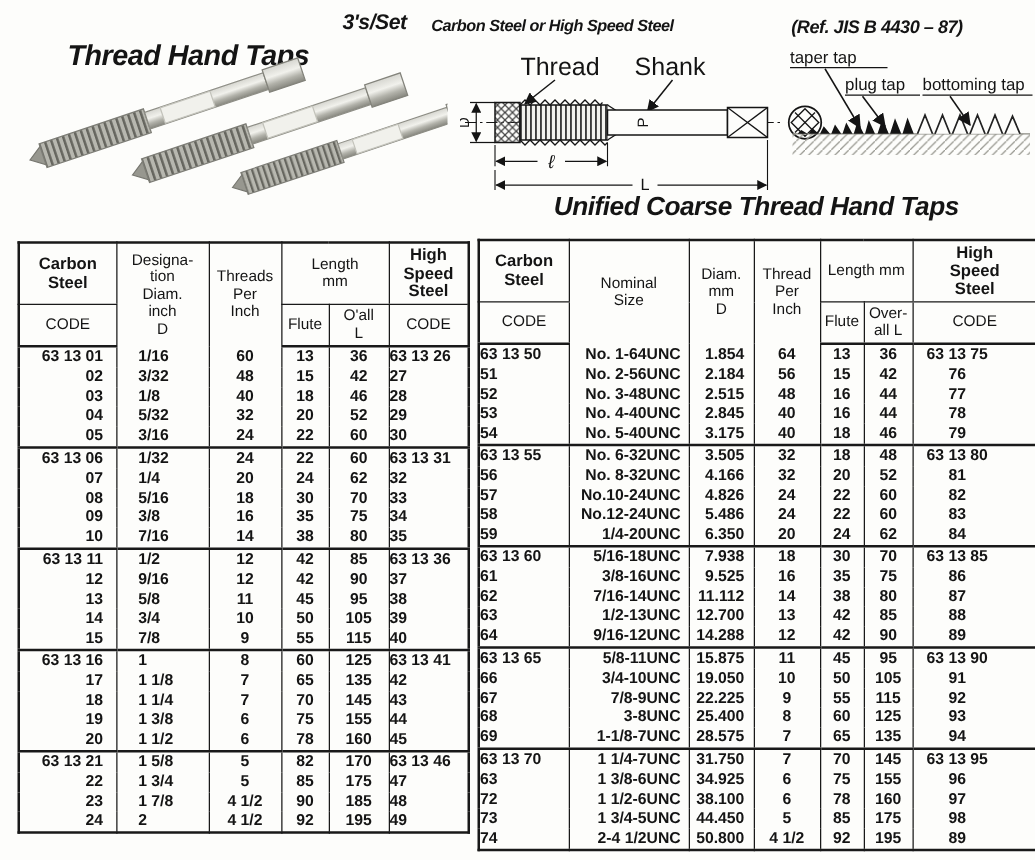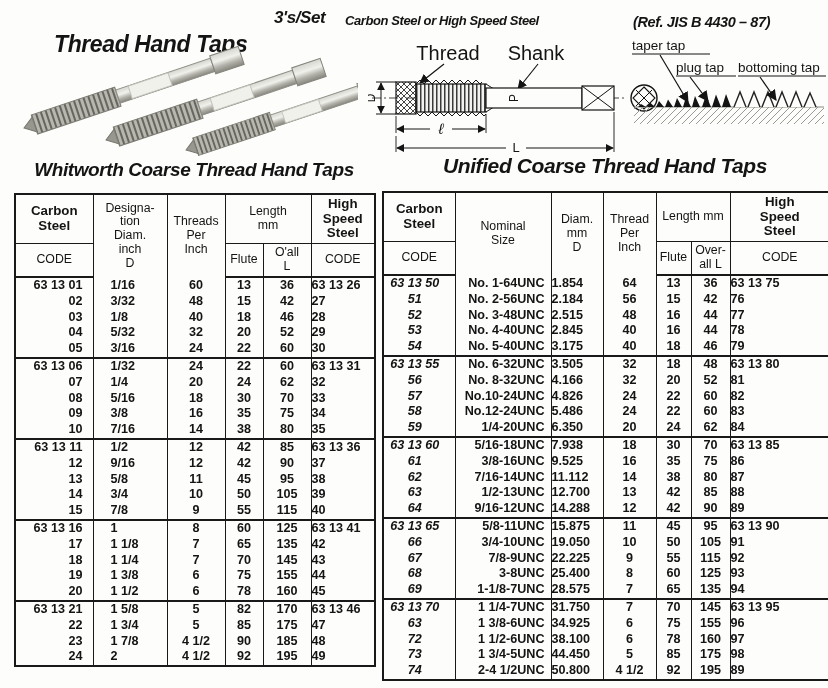--- a/index.html
+++ b/index.html
@@ -28,25 +28,25 @@
   td{font-size:12.6px;font-weight:bold;height:15.8px;line-height:15.8px;white-space:nowrap;}
   tr.gs td{border-top:2px solid #191919;}
 
   .wt{left:14px;top:193px;width:360px;}
   .wt td:nth-child(1){text-align:right;padding-right:10px;}
   .wt td:nth-child(2){text-align:left;padding-left:17px;font-weight:bold;}
   .wt td:nth-child(3),.wt td:nth-child(4),.wt td:nth-child(5){text-align:center;}
   .wt td:nth-child(6){text-align:left;padding-right:5px;}
 
   .ut{left:382px;top:191px;width:446px;}
-  .ut td:nth-child(1){text-align:center;padding-right:9px;font-style:italic;}
+  .ut td:nth-child(1){text-align:left;padding-right:9px;}
   .ut td:nth-child(2){text-align:right;padding-right:6px;}
-  .ut td:nth-child(3){padding-right:7px;}
+  .ut td:nth-child(3){text-align:right;padding-right:7px;}
   .ut td:nth-child(4),.ut td:nth-child(5),.ut td:nth-child(6){text-align:center;}
-  .ut td:nth-child(7){text-align:left;padding-right:28px;}
+  .ut td:nth-child(7){text-align:center;padding-right:28px;}
 </style>
 </head>
 <body>
 
 <div class="page">
 
   <span class="ttl" id="main-title">Thread Hand Taps</span>
   <span class="ttl" id="set-label">3's/Set</span>
   <span class="ttl" id="material-label">Carbon Steel or  High Speed Steel</span>
   <span class="ttl" id="ref-label">(Ref. JIS B 4430 – 87)</span>
@@ -168,21 +168,20 @@
     <line x1="2" y1="18" x2="80" y2="18" stroke="#141414" stroke-width="1"></line>
     <line x1="30" y1="19" x2="58" y2="66" stroke="#141414" stroke-width="1.2" marker-end="url(#arr2)"></line>
     <text x="46" y="36" font-size="13.5">plug tap</text>
     <line x1="46" y1="40" x2="106" y2="40" stroke="#141414" stroke-width="1"></line>
     <line x1="60" y1="41" x2="78" y2="65" stroke="#141414" stroke-width="1.2" marker-end="url(#arr2)"></line>
     <text x="108" y="36" font-size="13.5">bottoming tap</text>
     <line x1="108" y1="40" x2="196" y2="40" stroke="#141414" stroke-width="1"></line>
     <line x1="130" y1="41" x2="146" y2="64" stroke="#141414" stroke-width="1.2" marker-end="url(#arr2)"></line>
   </svg>
 
-  <span class="ttl" id="wt-title">Whitworth Coarse Thread Hand Taps</span>
   <span class="ttl" id="ut-title">Unified Coarse Thread Hand Taps</span>
 
   <table class="wt">
     <colgroup>
         <col style="width:78px">
         <col style="width:74px">
         <col style="width:58px">
         <col style="width:38px">
         <col style="width:48px">
         <col style="width:64px">

